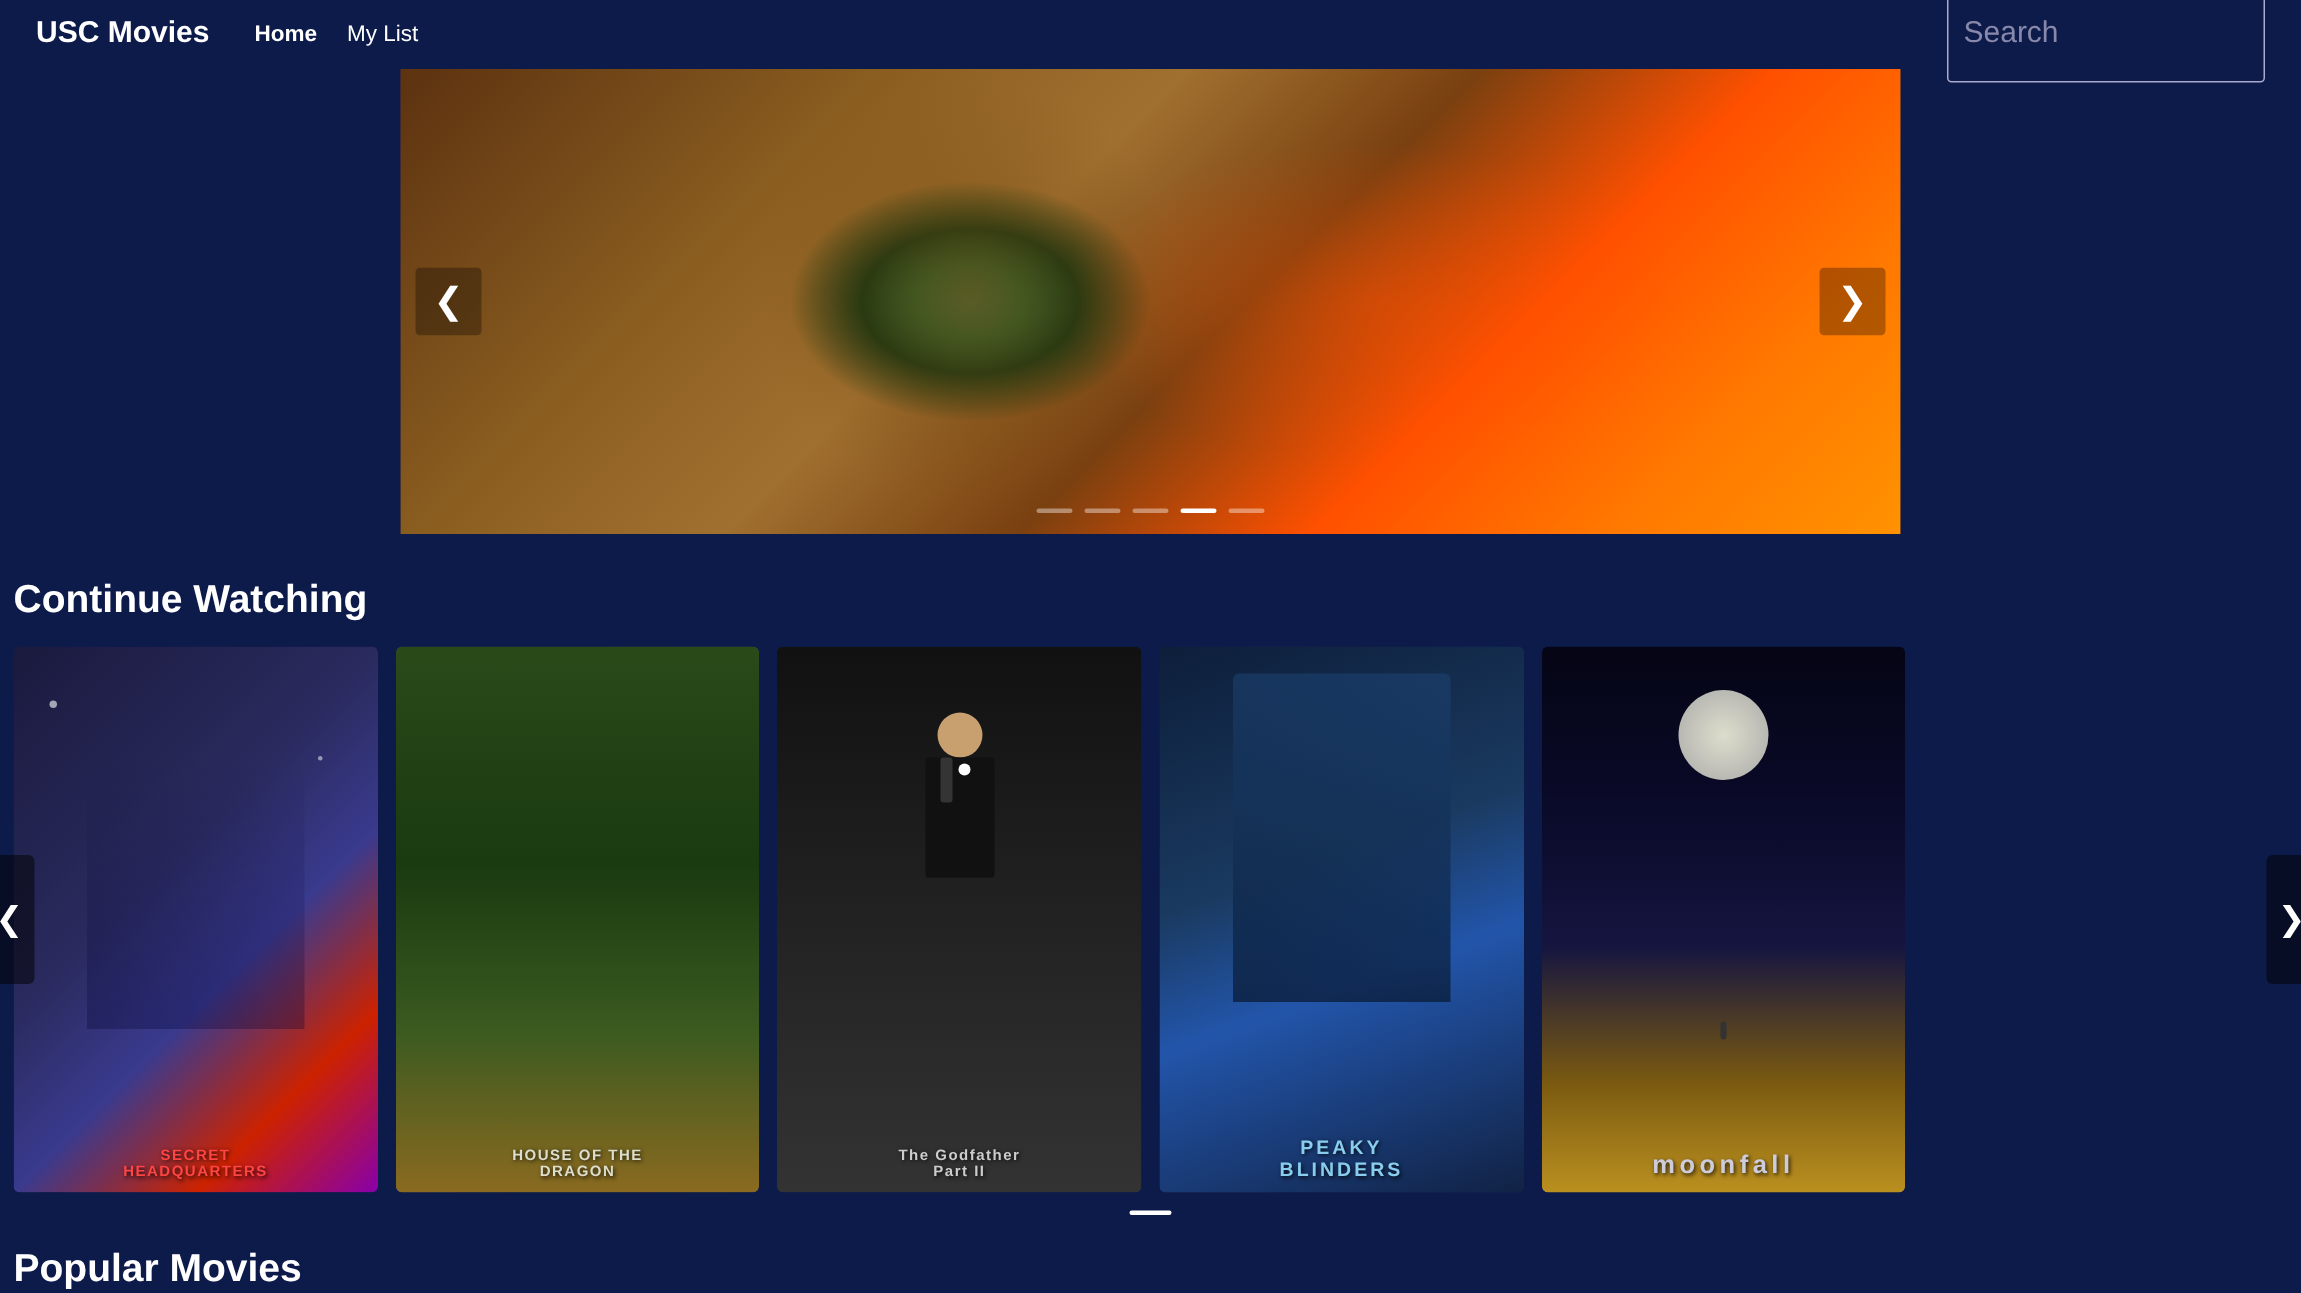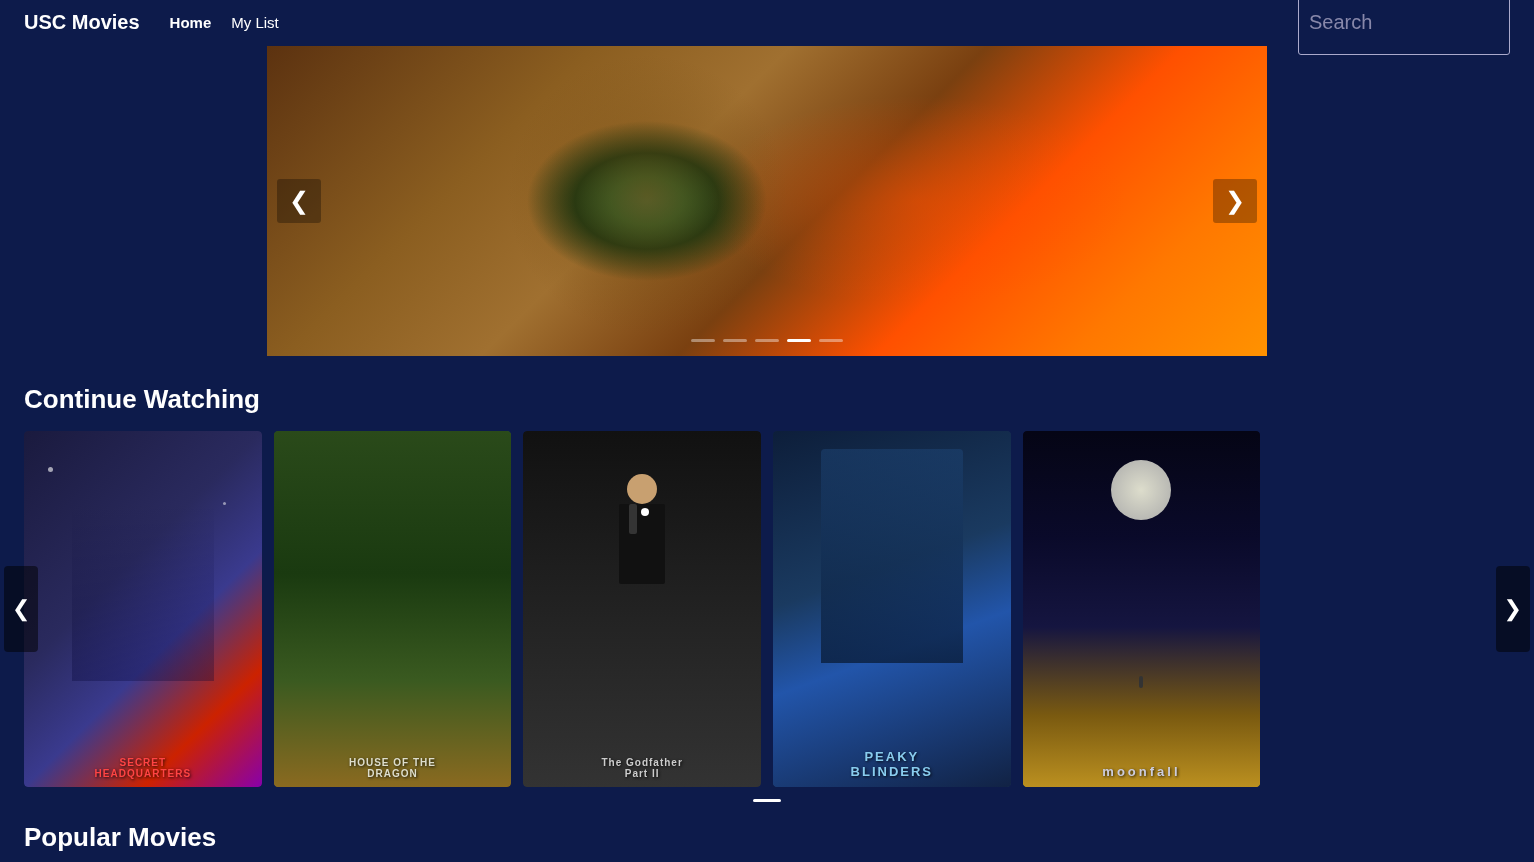--- a/index.html
+++ b/index.html
@@ -129,21 +129,21 @@
       border-radius: 2px;
       cursor: pointer;
     }
 
     .hero-dot.active {
       background: #ffffff;
     }
 
     
     .section {
-      padding: 0 24px;
+      padding: 0 9px;
       margin-top: 28px;
     }
 
     .section-title {
       font-size: 26px;
       font-weight: bold;
       margin-bottom: 16px;
       color: #ffffff;
     }
 
@@ -220,21 +220,21 @@
       text-shadow: 1px 1px 3px rgba(0,0,0,0.8);
       white-space: nowrap;
       letter-spacing: 1px;
     }
 
     .card-label.secret { color: #ff4444; font-size: 10px; text-transform: uppercase; }
     .card-label.dragon { color: #ddddcc; font-size: 10px; }
     .card-label.hero { color: #ffcc00; font-size: 10px; text-transform: uppercase; }
     .card-label.godfather { color: #cccccc; font-size: 10px; text-align: center; }
     .card-label.peaky { color: #88ccee; font-size: 13px; letter-spacing: 2px; }
-    .card-label.moonfall { color: #ccccdd; font-size: 13px; letter-spacing: 3px; margin-top: 36px; }
+    .card-label.moonfall { color: #ccccdd; font-size: 17px; letter-spacing: 3px; margin-top: 36px; }
 
     
     .carousel-dots {
       display: flex;
       justify-content: center;
       margin-top: 12px;
       gap: 6px;
     }
 
     .carousel-dot {

